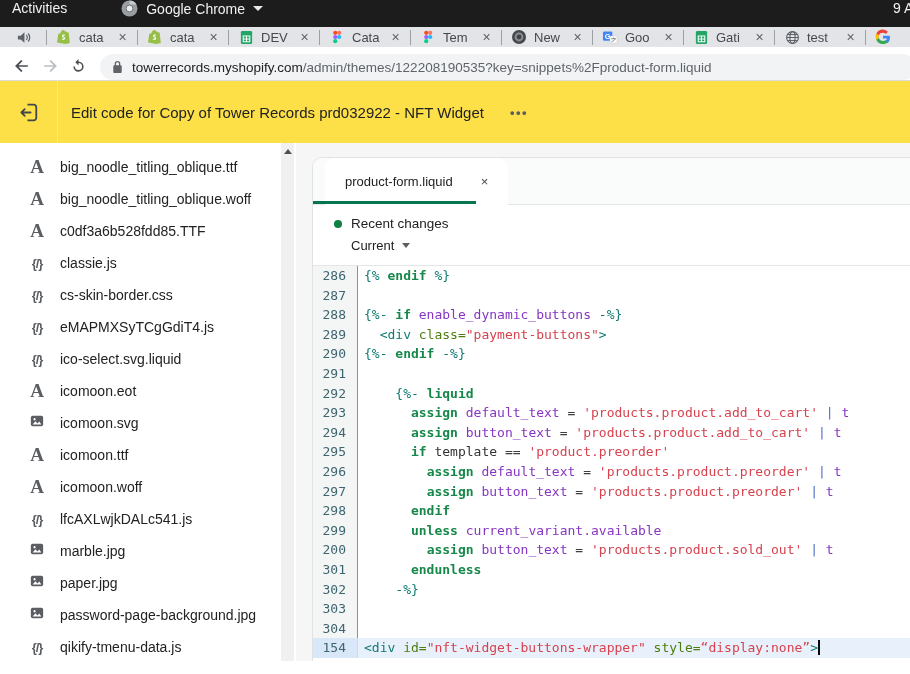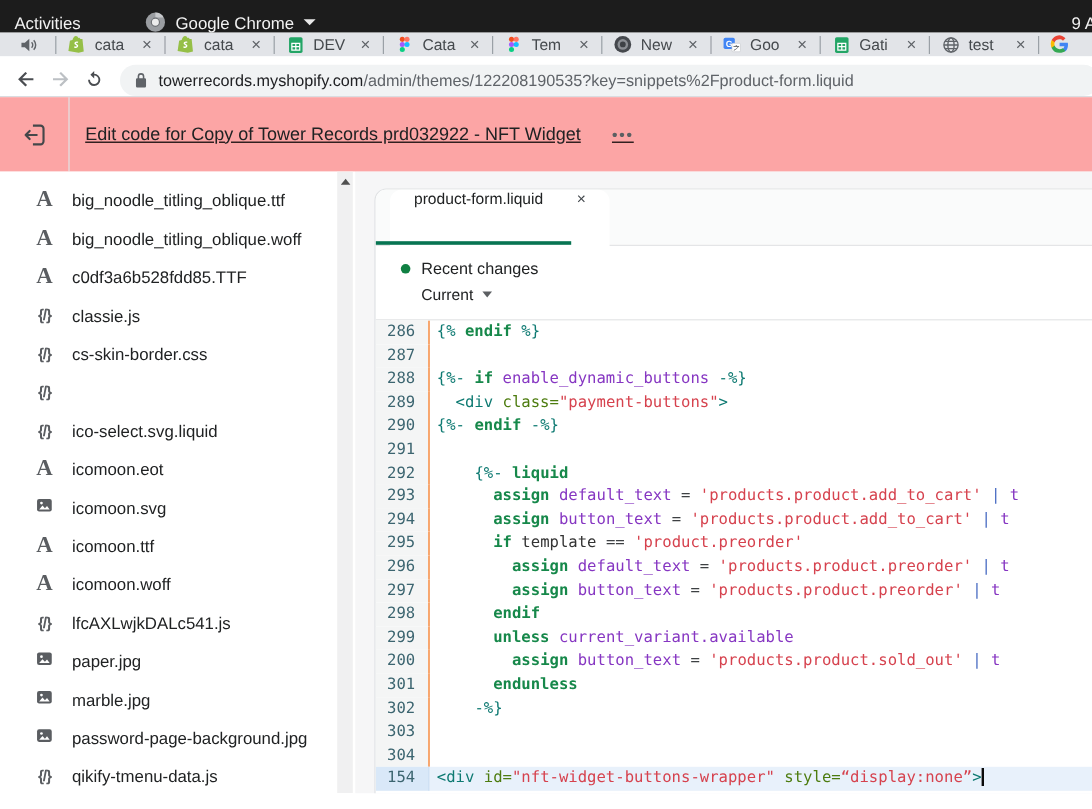--- a/index.html
+++ b/index.html
@@ -1,21 +1,21 @@
 <!DOCTYPE html>
 <html><head>
 <meta charset="utf-8">
 <style>
   * { margin:0; padding:0; box-sizing:border-box; }
   html,body { width:910px; height:674px; overflow:hidden; background:#fff;
     font-family:"Liberation Sans", sans-serif; }
 
   
   .topbar { height:27px; background:#1c1c1c; color:#f2f2f2; display:flex;
-    align-items:flex-end; font-size:14px; position:relative; }
+    align-items:flex-start; font-size:14px; position:relative; }
   .activities { margin-left:12px; cursor:pointer; }
   .chrome-menu { margin-left:54px; display:flex; align-items:center; gap:8px; cursor:pointer; }
   .caret-dn { width:0; height:0; border-left:5px solid transparent;
     border-right:5px solid transparent; border-top:5px solid #e8e8e8; }
   .clock { position:absolute; left:893px; white-space:nowrap; }
 
   
   .tabstrip { height:20px; background:#e2e4e8; display:flex; align-items:center; overflow:hidden; }
   .speaker-wrap { width:46px; display:flex; justify-content:center; flex:none; }
   .tabsep { width:1px; height:15px; background:#9aa0a6; flex:none; }
@@ -33,21 +33,21 @@
   .nav-btn { width:28px; height:28px; display:flex; align-items:center; justify-content:center;
     cursor:pointer; flex:none; }
   .nav-btn:first-child { margin-left:8px; }
   .urlbox { flex:1; height:26px; background:#f1f3f4; border-radius:14px; margin:0 -6px 0 8px;
     display:flex; align-items:center; padding:0 12px; gap:9px; font-size:13.5px;
     white-space:nowrap; overflow:hidden; cursor:text; }
   .url-domain { color:#202124; }
   .url-path { color:#5f6368; }
 
   
-  .page-header { height:62px; background:#fca5a5; display:flex; align-items:center;text-decoration:underline; }
+  .page-header { height:62px; background:#fde047; display:flex; align-items:center; }
   .exit-btn { width:58px; height:62px; display:flex; align-items:center; justify-content:center;
     cursor:pointer; border-right:1px solid #e1e3e5; flex:none; }
   .page-title { margin-left:13px; font-size:15px; color:#202223; }
   .more-btn { margin-left:26px; color:#5c5f62; font-size:13px; font-weight:bold;
     letter-spacing:1.5px; cursor:pointer; }
 
   
   .content { display:flex; height:518px; }
 
   
@@ -65,21 +65,21 @@
     border-bottom:5px solid #505050; cursor:pointer; }
 
   
   .main { flex:1; background:#f6f6f7; overflow:hidden; }
   .card { margin:14px -12px 0 16px; height:calc(100% - 4px); background:#fff;
     border:1px solid #e0e2e4; border-radius:10px 10px 0 0; display:flex; flex-direction:column;
     overflow:hidden; }
   .etabbar { height:47px; background:#fafbfb; border-bottom:1px solid #e4e5e7; position:relative;
     flex:none; }
   .etab { position:absolute; left:12px; top:0; height:47px; background:#fff;
-    border-radius:10px 10px 0 0; display:flex; align-items:flex-start; padding:0 20px;
+    border-radius:10px 10px 0 0; display:flex; align-items:center; padding:0 20px;
     gap:28px; font-size:13px; color:#202223; cursor:pointer; }
   .etab-close { color:#42474c; font-size:13px; cursor:pointer; }
   .etab-underline { position:absolute; left:0; bottom:0; width:163px; height:3px;
     background:#077452; }
 
   .changes { padding:11px 0 11px 21px; border-bottom:1px solid #e4e5e7; flex:none; }
   .changes-row1 { display:flex; align-items:center; gap:9px; }
   .dot { width:8px; height:8px; border-radius:50%; background:#108043; flex:none; }
   .changes-label { font-size:13.5px; color:#202223; }
   .version-btn { margin:7px 0 0 17px; display:inline-flex; align-items:center; gap:8px;
@@ -322,20 +322,21 @@
         <div class="file-row">
           <span class="fi"><span class="fi-code">{/}</span></span>
           <span class="file-label">classie.js</span>
         </div>
         <div class="file-row">
           <span class="fi"><span class="fi-code">{/}</span></span>
           <span class="file-label">cs-skin-border.css</span>
         </div>
         <div class="file-row">
           <span class="fi"><span class="fi-code">{/}</span></span>
+          <span class="file-label">eMAPMXSyTCgGdiT4.js</span>
         </div>
         <div class="file-row">
           <span class="fi"><span class="fi-code">{/}</span></span>
           <span class="file-label">ico-select.svg.liquid</span>
         </div>
         <div class="file-row">
           <span class="fi"><span class="fi-font">A</span></span>
           <span class="file-label">icomoon.eot</span>
         </div>
         <div class="file-row">
@@ -357,29 +358,29 @@
         <div class="file-row">
           <span class="fi"><span class="fi-code">{/}</span></span>
           <span class="file-label">lfcAXLwjkDALc541.js</span>
         </div>
         <div class="file-row">
           <span class="fi"><svg width="16" height="14" viewBox="0 0 16 16">
               <rect x="1" y="2" width="14" height="12" rx="2" fill="#5a5d61"></rect>
               <circle cx="5.2" cy="6" r="1.3" fill="#fff"></circle>
               <path d="M3 12l3.2-3.6 2.3 2.5 2-2.2L13 12z" fill="#fff"></path>
             </svg></span>
-          <span class="file-label">paper.jpg</span>
+          <span class="file-label">marble.jpg</span>
         </div>
         <div class="file-row">
           <span class="fi"><svg width="16" height="14" viewBox="0 0 16 16">
               <rect x="1" y="2" width="14" height="12" rx="2" fill="#5a5d61"></rect>
               <circle cx="5.2" cy="6" r="1.3" fill="#fff"></circle>
               <path d="M3 12l3.2-3.6 2.3 2.5 2-2.2L13 12z" fill="#fff"></path>
             </svg></span>
-          <span class="file-label">marble.jpg</span>
+          <span class="file-label">paper.jpg</span>
         </div>
         <div class="file-row">
           <span class="fi"><svg width="16" height="14" viewBox="0 0 16 16">
               <rect x="1" y="2" width="14" height="12" rx="2" fill="#5a5d61"></rect>
               <circle cx="5.2" cy="6" r="1.3" fill="#fff"></circle>
               <path d="M3 12l3.2-3.6 2.3 2.5 2-2.2L13 12z" fill="#fff"></path>
             </svg></span>
           <span class="file-label">password-page-background.jpg</span>
         </div>
         <div class="file-row">

